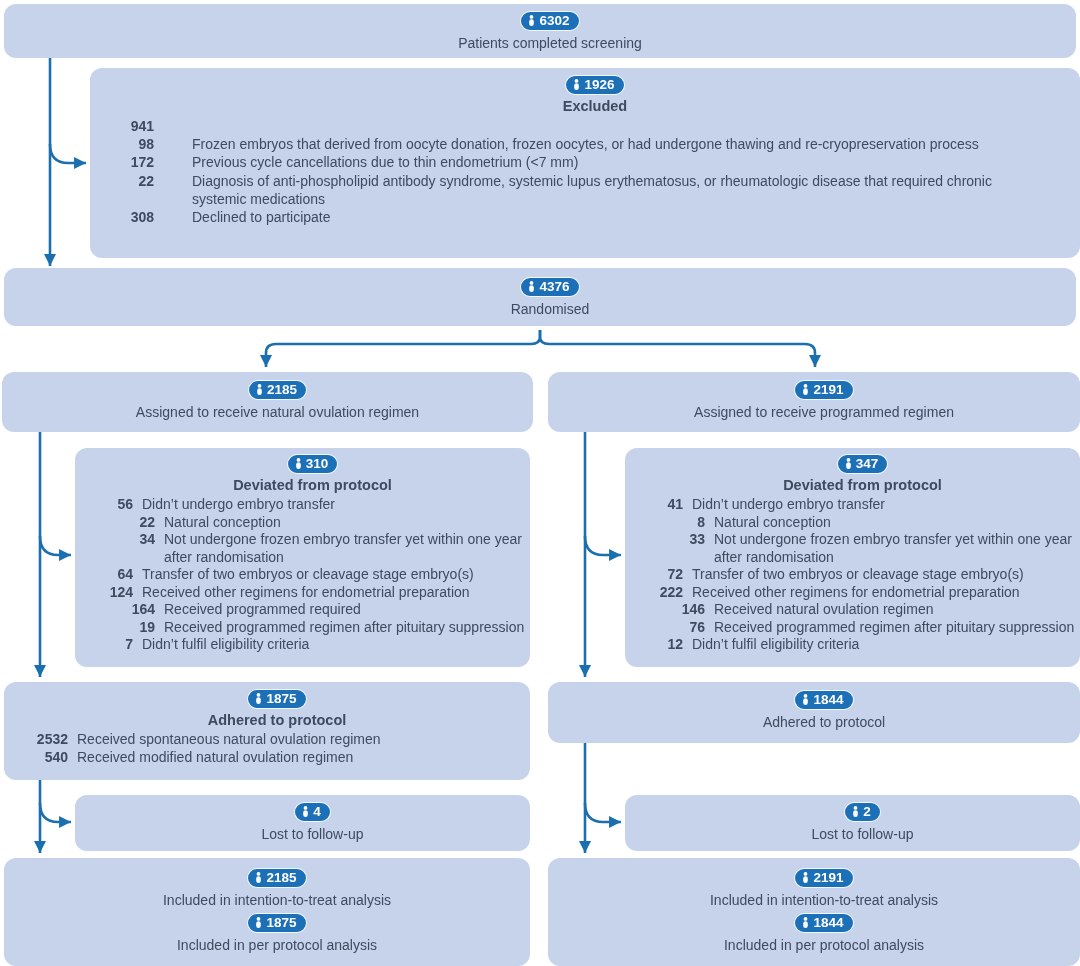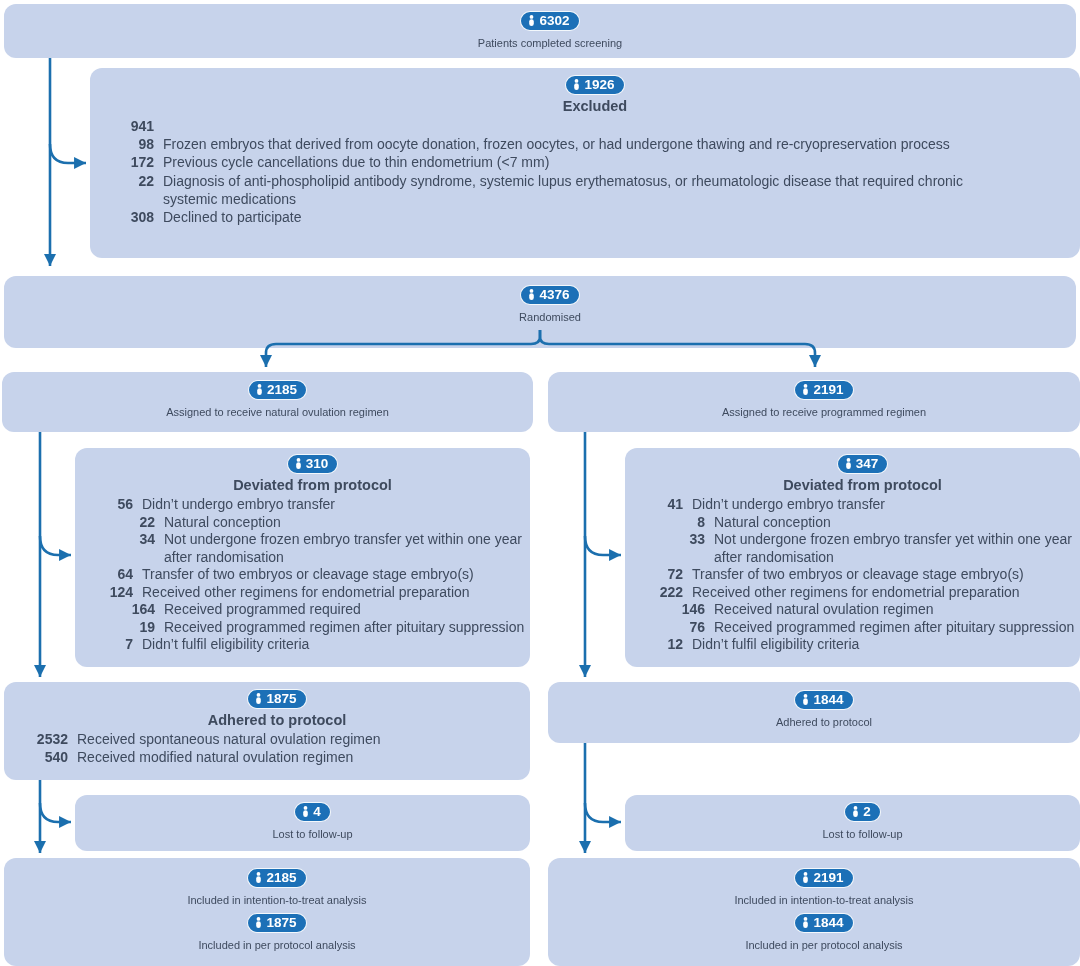--- a/index.html
+++ b/index.html
@@ -19,27 +19,27 @@
     box-sizing:border-box;display:flex;flex-direction:column;align-items:center;
     padding-top:7px;overflow:hidden;padding-left:20px;
   }
   .badge{
     display:inline-flex;align-items:center;gap:4px;
     background:var(--badge);color:#fff;border:1.5px solid rgba(255,255,255,.95);
     border-radius:11px;padding:1px 9px 2px 7px;
     font-size:13.5px;font-weight:bold;line-height:15px;flex:0 0 auto;
   }
   .badge svg{display:block;}
-  .lbl{font-size:11px;margin-top:3px;text-align:right;line-height:18px;}
+  .lbl{font-size:14px;margin-top:3px;text-align:right;line-height:18px;}
   .ttl{font-size:14.5px;font-weight:bold;margin-top:2px;text-align:center;line-height:18px;}
   .items{align-self:stretch;margin-top:2px;display:block;}
   .row{display:flex;align-items:flex-start;line-height:17.5px;font-size:14px;}
   .row .num{font-weight:bold;text-align:right;flex:0 0 auto;}
   .row .txt{margin-left:9px;white-space:pre-wrap;}
-  .roomy .row{line-height:18.2px;}
+  .roomy .row{line-height:18.2px;gap:29px;}
   
   .exc .row .num{width:32px;margin-left:12px;}
   .dev .row .num{width:30px;margin-left:8px;}
   .dev .row.lvl2 .num{margin-left:30px;}
   .adh .row .num{width:38px;margin-left:6px;}
   .arrows{position:absolute;left:0;top:0;pointer-events:none;z-index:5;}
   .pair{display:flex;flex-direction:column;align-items:center;margin-bottom:4px;}
 </style>
 </head>
 <body>
@@ -105,21 +105,21 @@
           <span class="txt">Diagnosis of anti-phospholipid antibody syndrome, systemic lupus erythematosus, or rheumatologic disease that required chronic
 systemic medications</span>
         </div>
         <div class="row">
           <span class="num">308</span>
           <span class="txt">Declined to participate</span>
         </div>
       </div>
   </div>
 
-  <div class="box" style="left:4px;top:276px;width:1072px;height:72px;padding-top:9px;">
+  <div class="box" style="left:4px;top:268px;width:1072px;height:58px;padding-top:9px;">
     <span class="badge">
         <svg width="7" height="11" viewBox="0 0 7 11">
           <circle cx="3.5" cy="1.9" r="1.9" fill="#fff"></circle>
           <rect x="1.2" y="4.3" width="4.6" height="6.7" rx="2.3" fill="#fff"></rect>
         </svg>
         <span>4376</span>
       </span>
     <div class="lbl">Randomised</div>
   </div>
 

